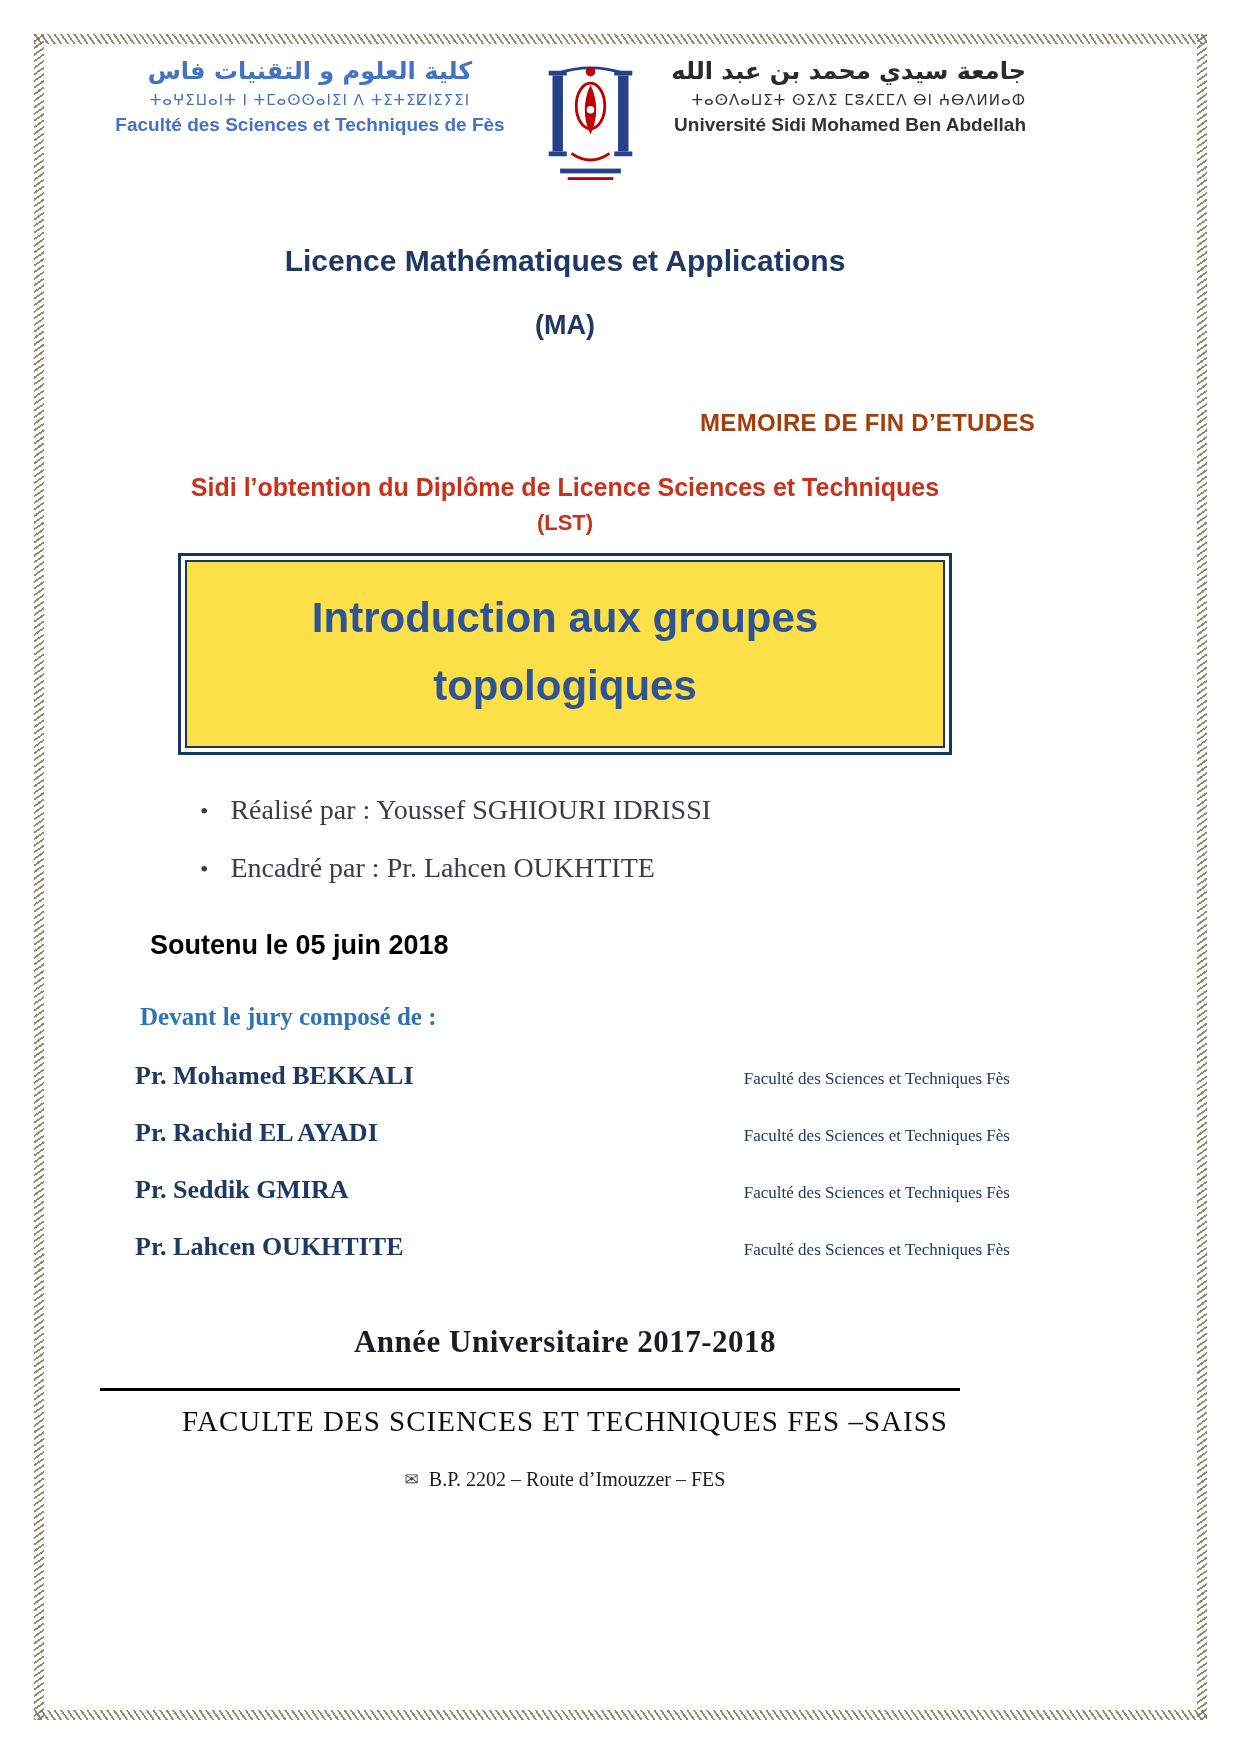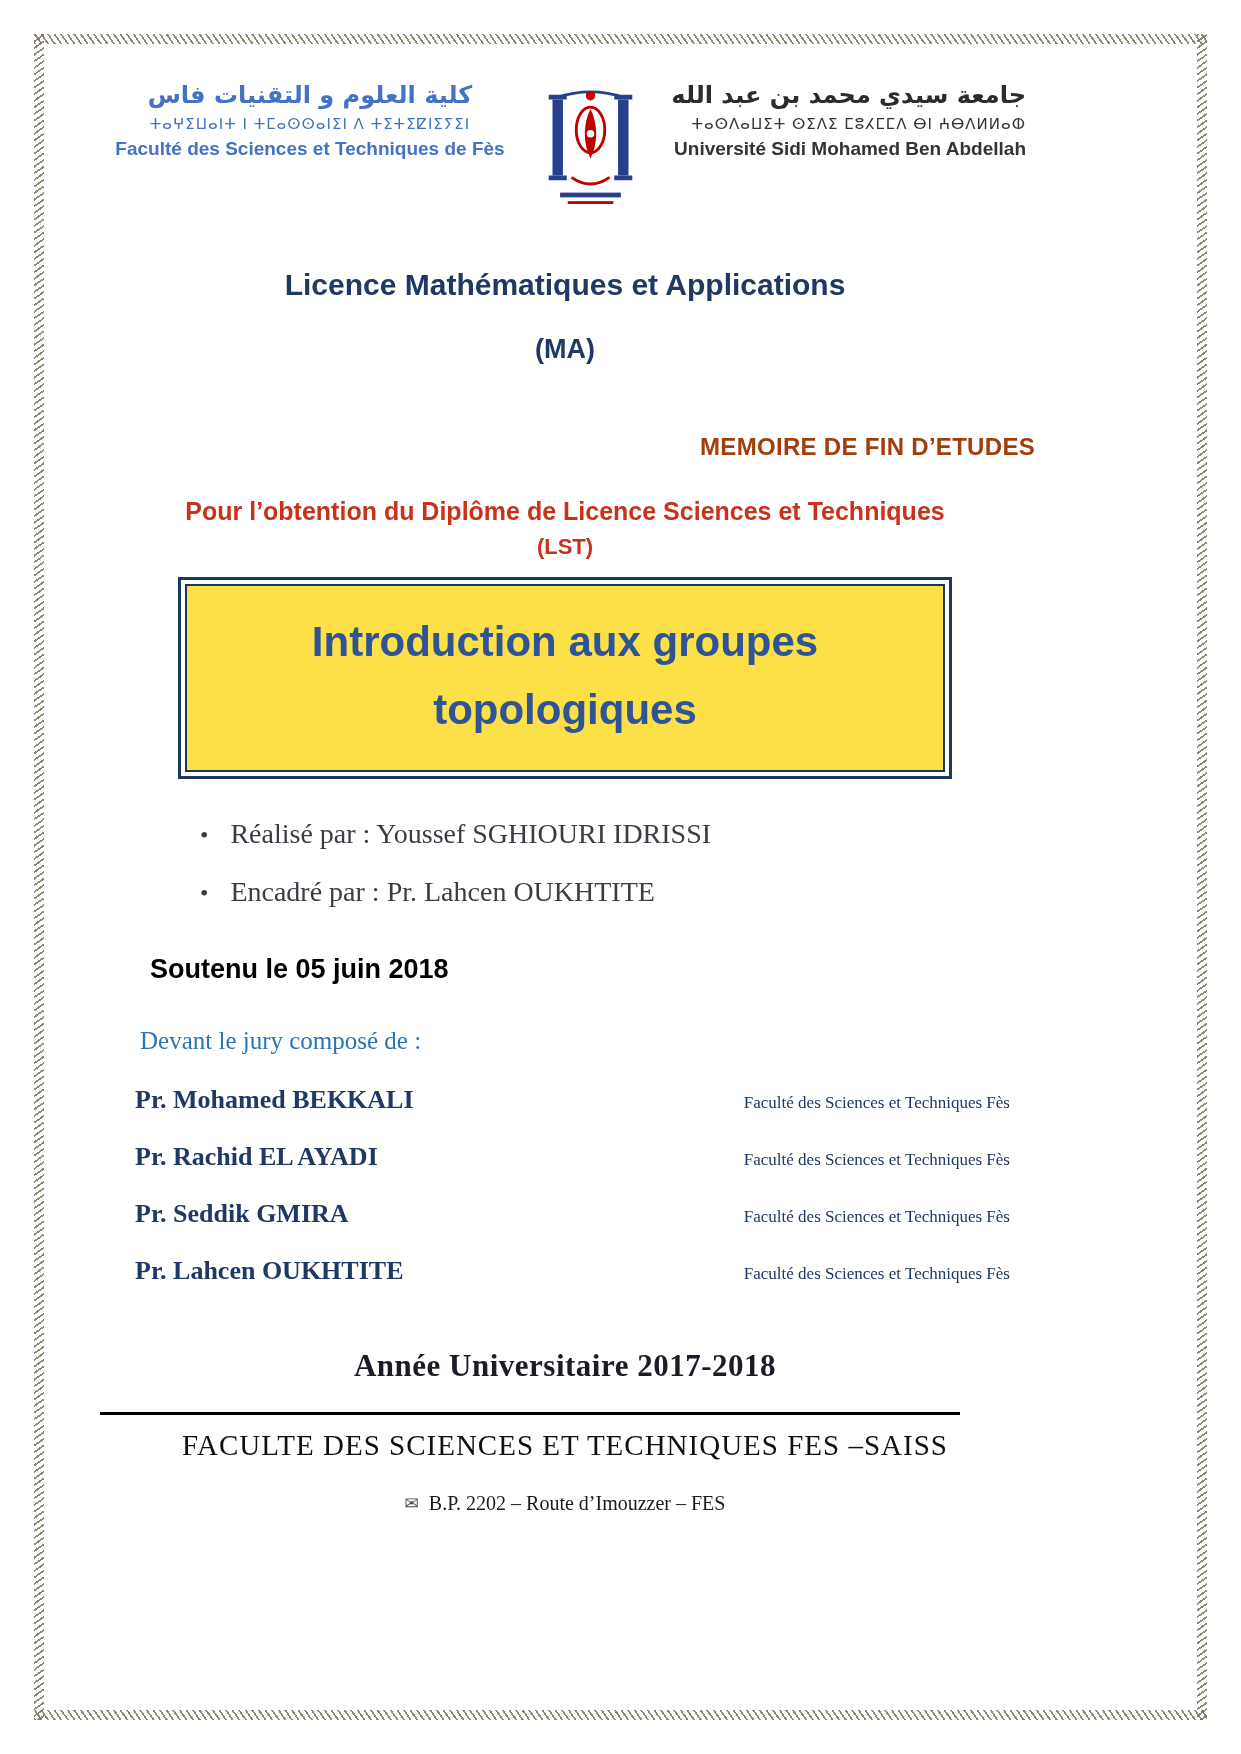--- a/index.html
+++ b/index.html
@@ -23,21 +23,21 @@
   .fs-top { top:0; } .fs-bottom { bottom:0; }
   .fs-left, .fs-right {
     top:0; bottom:0; width:10px;
     background:repeating-linear-gradient(145deg, rgba(122,114,94,.85) 0 1.7px, rgba(122,114,94,0) 1.7px 5.4px);
   }
   .fs-left { left:0; } .fs-right { right:0; }
 
   .content { width:940px; margin-left:95px; }
 
   
-  .header { display:flex; align-items:flex-start; gap:18px; padding-top:80px; }
+  .header { display:flex; align-items:flex-start; gap:18px; padding-top:56px; }
   .h-left  { width:430px; text-align:center; }
   .h-right { width:370px; text-align:right; }
   .logo    { width:95px; flex:0 0 95px; padding-top:4px; }
   .arabic  { font-family:"DejaVu Sans", sans-serif; font-size:24px; font-weight:bold; line-height:1.25; }
   .tifinagh{ font-family:"DejaVu Sans", sans-serif; font-size:15px; margin-top:5px; letter-spacing:1px; }
   .hfr     { font-size:19px; font-weight:bold; margin-top:5px; }
   .blue { color:#4472C4; }
   .dark { color:#333333; }
   .h-right .arabic { color:#2b2b2b; }
   .h-left .hfr { border-bottom:1px dashed rgba(68,114,196,.0); }
@@ -60,21 +60,21 @@
   }
   .thesis-line { color:#2E5496; font-size:42px; font-weight:bold; line-height:1.62; }
 
   
   .credits { margin:46px 0 0 105px; font-family:"Liberation Serif", serif; color:#3a3d44; font-size:28px; list-style:none; }
   .credit-item { margin-bottom:26px; }
   .credit-item::before { content:"•"; color:#3a3d44; margin-right:22px; font-size:24px; }
 
   .soutenu { margin:46px 0 0 55px; font-size:27px; font-weight:bold; color:#000000; }
 
-  .jury-heading { margin:42px 0 0 45px; font-family:"Liberation Serif", serif; font-size:25px; font-weight:normal; color:#2E74B5; }
+  .jury-heading { margin:42px 0 0 45px; font-family:"Liberation Serif", serif; font-size:25px; font-weight:bold; color:#2E74B5; }
 
   .jury { margin:30px 25px 0 40px; font-family:"Liberation Serif", serif; }
   .jury-row { display:flex; justify-content:space-between; align-items:baseline; margin-bottom:27px; }
   .jury-name { color:#1F3864; font-size:26px; font-weight:bold; }
   .jury-aff  { color:#1F3864; font-size:17px; }
 
   .year {
     margin-top:62px; text-align:center;
     font-family:"Liberation Serif", serif; font-weight:bold;
     font-size:31px; color:#1c1c28; letter-spacing:.5px;
@@ -139,21 +139,21 @@
         <div class="arabic">جامعة سيدي محمد بن عبد الله</div>
         <div class="tifinagh dark">ⵜⴰⵙⴷⴰⵡⵉⵜ ⵙⵉⴷⵉ ⵎⵓⵃⵎⵎⴷ ⴱⵏ ⵄⴱⴷⵍⵍⴰⵀ</div>
         <div class="hfr dark">Université Sidi Mohamed Ben Abdellah</div>
       </div>
     </header>
 
     <section class="program">
       <div class="program-title">Licence Mathématiques et Applications</div>
       <div class="program-abbr">(MA)</div>
       <div class="memoire">MEMOIRE DE FIN D’ETUDES</div>
-      <div class="purpose">Pour l’obtention du Diplôme de Licence Sciences et Techniques</div>
+      <div class="purpose">Sidi l’obtention du Diplôme de Licence Sciences et Techniques</div>
       <div class="purpose-abbr">(LST)</div>
     </section>
 
     <section class="thesis-box">
       <div class="thesis-line">Introduction aux groupes</div>
       <div class="thesis-line">topologiques</div>
     </section>
 
     <ul class="credits">
       <li class="credit-item">Réalisé par : Youssef SGHIOURI IDRISSI</li>

